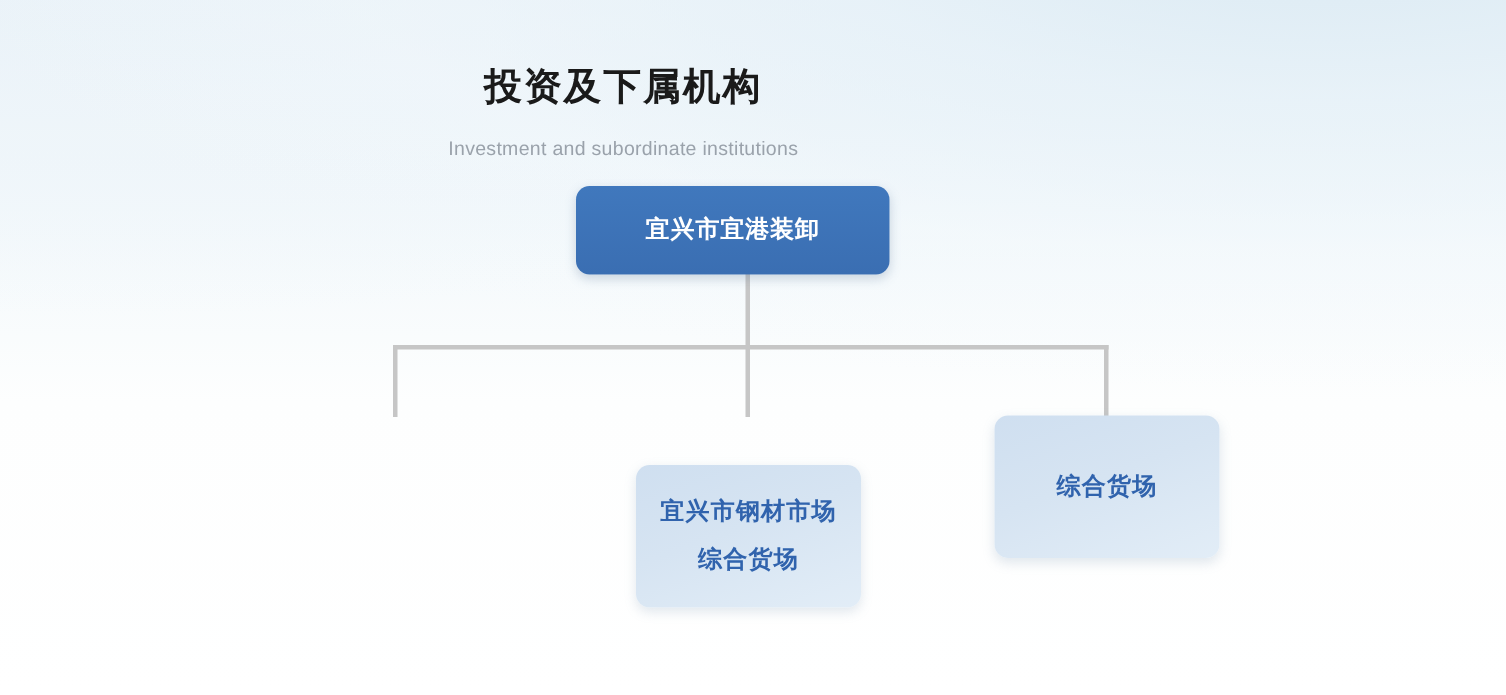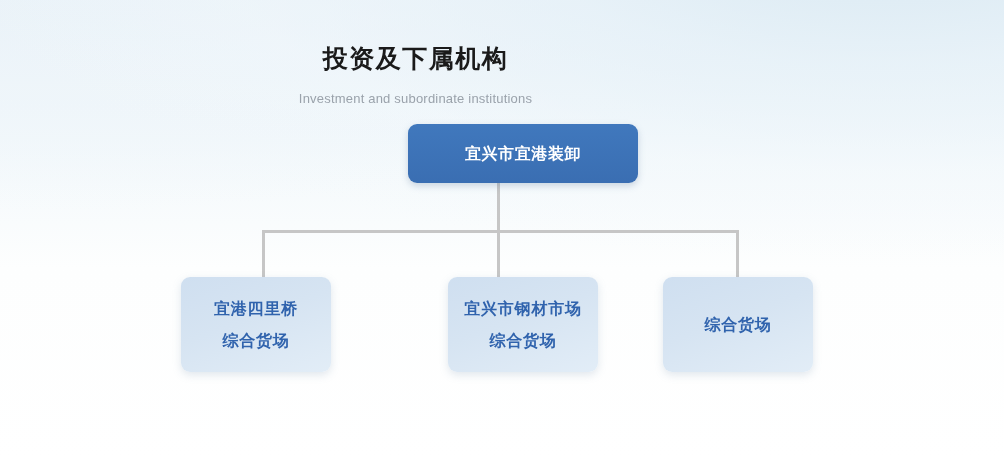--- a/index.html
+++ b/index.html
@@ -86,23 +86,23 @@
     border-radius: 9px;
   }
 
   .node-line {
     display: block;
     white-space: nowrap;
   }
 
   
   .node-root {
-    left: 408px;
+    left: 384px;
     top: 124px;
-    width: 230px;
+    width: 209px;
     height: 59px;
     background: linear-gradient(180deg, #4078bd 0%, #3a6eb2 100%);
     box-shadow: 0 3px 7px rgba(90, 120, 155, 0.28);
   }
 
   .node-root .node-line {
     font-size: 16px;
     font-weight: bold;
     color: #ffffff;
     letter-spacing: 0.6px;
@@ -120,21 +120,21 @@
 
   .node-child .node-line {
     font-size: 16px;
     font-weight: bold;
     color: #3063ad;
     letter-spacing: 0.8px;
     line-height: 32px;
   }
 
   .child-1 { left: 181px; }
-  .child-2 { left: 448px; }
+  .child-2 { left: 424px; margin-top: 33px; }
   .child-3 { left: 663px; }
 </style>
 </head>
 <body>
 
 <div id="org-page">
 
   <div class="header">
     <div class="title-cn">投资及下属机构</div>
     <div class="title-en">Investment and subordinate institutions</div>
@@ -145,24 +145,20 @@
     <div class="line h-bar"></div>
     <div class="line v-left"></div>
     <div class="line v-center"></div>
     <div class="line v-right"></div>
   </div>
 
   <div class="node node-root">
     <span class="node-line">宜兴市宜港装卸</span>
   </div>
 
-  <div class="node node-child child-1">
-    <span class="node-line">宜港四里桥</span>
-    <span class="node-line">综合货场</span>
-  </div>
 
   <div class="node node-child child-2">
     <span class="node-line">宜兴市钢材市场</span>
     <span class="node-line">综合货场</span>
   </div>
 
   <div class="node node-child child-3">
     <span class="node-line">综合货场</span>
   </div>
 

